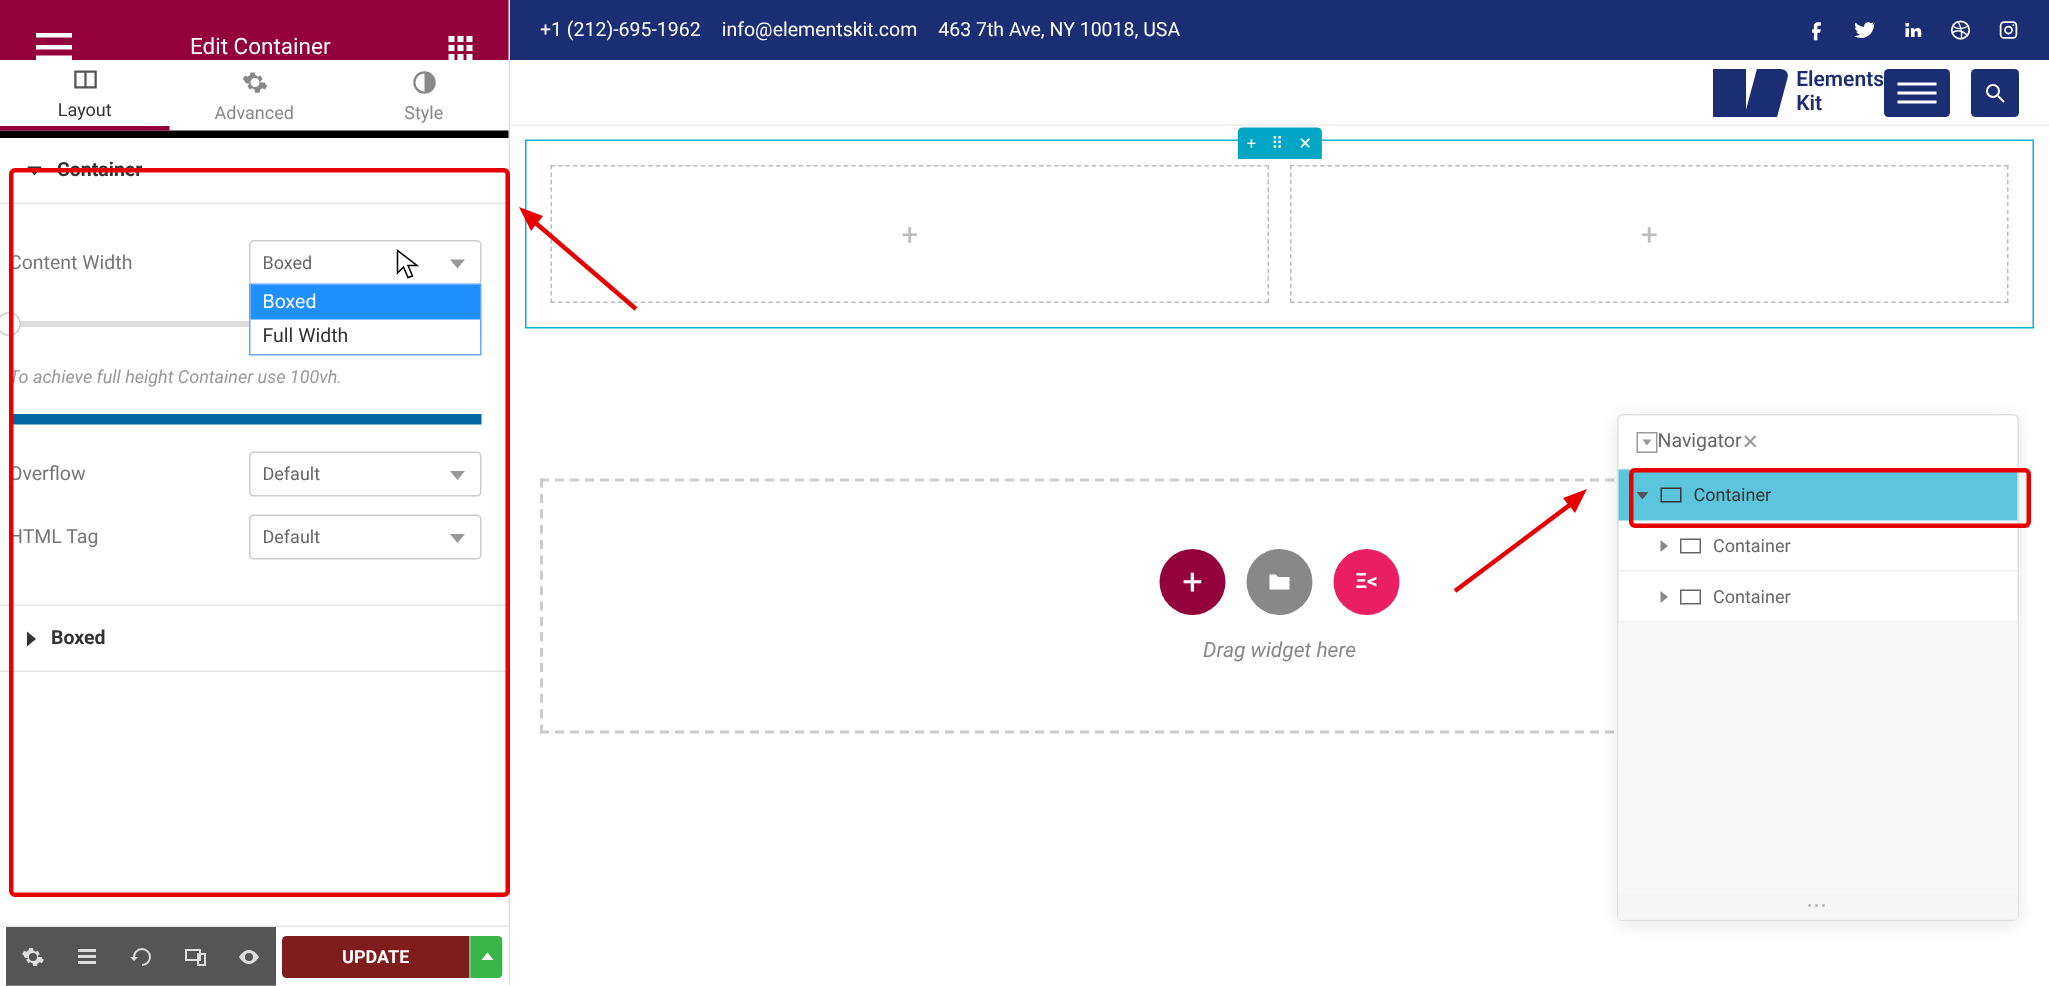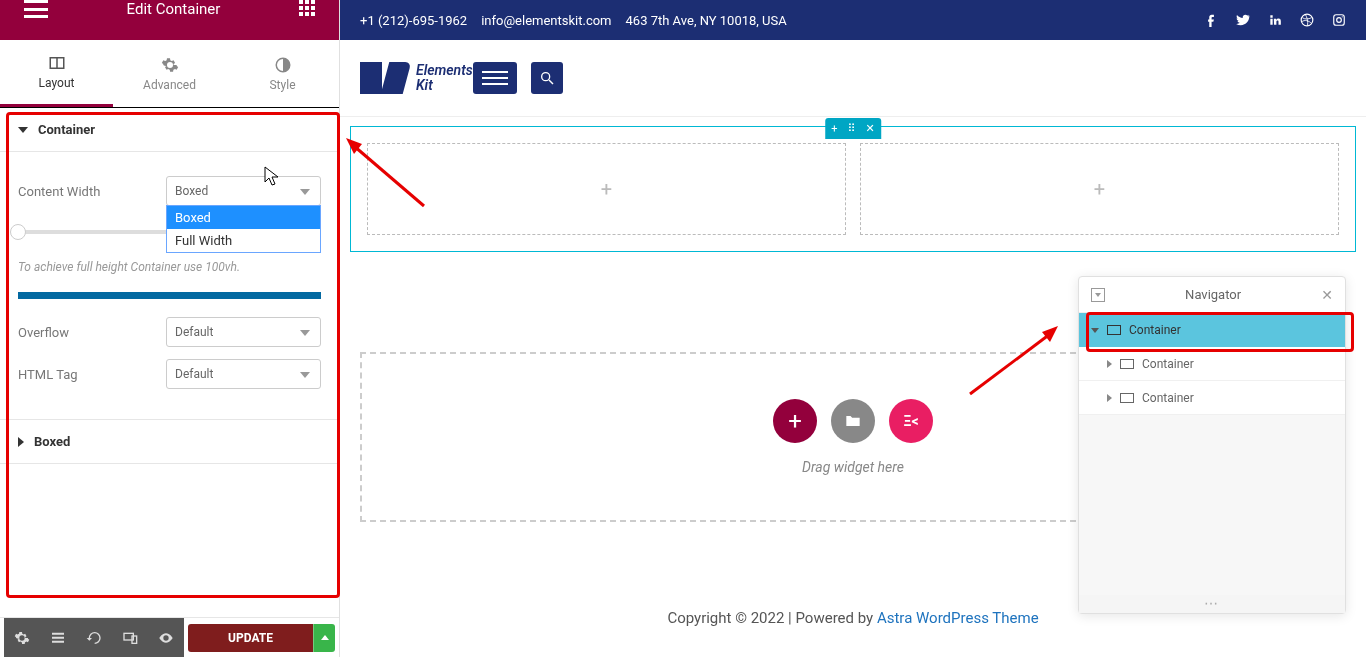--- a/index.html
+++ b/index.html
@@ -1,38 +1,38 @@
 <!DOCTYPE html>
 <html><head>
 <meta charset="utf-8">
 <style>
 * { margin: 0; padding: 0; box-sizing: border-box; font-family: -apple-system, BlinkMacSystemFont, "Segoe UI", Roboto, Helvetica, Arial, sans-serif; }
 body { width: 1366px; height: 657px; overflow: hidden; position: relative; background: #fff; }
 
 
 .left-panel { position: absolute; left: 0; top: 0; width: 340px; height: 657px; background: #fff; border-right: 1px solid #e0e0e0; display: flex; flex-direction: column; }
-.left-header { height: 40px; background: #93003c; display: flex; align-items: flex-start; justify-content: space-between; padding: 0 24px; color: #fff; }
+.left-header { height: 40px; background: #93003c; display: flex; align-items: flex-end; justify-content: space-between; padding: 0 24px; color: #fff; }
 .hamburger-icon { width: 24px; height: 18px; display: flex; flex-direction: column; justify-content: space-between; cursor: pointer; }
 .hamburger-icon span { display: block; height: 3px; background: #fff; }
 .left-header-title { font-size: 15px; font-weight: 400; }
 .grid-icon { width: 16px; height: 16px; display: grid; grid-template-columns: repeat(3, 4px); grid-template-rows: repeat(3, 4px); gap: 2px; cursor: pointer; }
 .grid-icon span { background: #fff; }
 
-.tabs { display: flex; height: 68px; background: #fff; border-bottom: 1px solid #000000; }
+.tabs { display: flex; height: 52px; background: #fff; border-bottom: 5px solid #000000; }
 .tab { flex: 1; display: flex; flex-direction: column; align-items: center; justify-content: center; gap: 4px; cursor: pointer; color: #888; font-size: 12px; }
 .tab.active { color: #333; border-bottom: 3px solid #93003c; }
 .tab-icon { width: 18px; height: 18px; }
 .tab-icon svg { width: 100%; height: 100%; }
 
 .panel-body { flex: 1; overflow-y: auto; padding: 0; font-size: 13px; color: #555; }
 .section-hdr { padding: 14px 18px; border-bottom: 1px solid #e6e6e6; cursor: pointer; display: flex; align-items: center; gap: 10px; font-weight: 700; color: #333; }
 .caret-icon { width: 0; height: 0; border-style: solid; }
 .caret-down { border-width: 6px 5px 0 5px; border-color: #333 transparent transparent transparent; }
 .caret-right { border-width: 5px 0 5px 6px; border-color: transparent transparent transparent #333; }
-.section-content { padding: 12px 18px 18px 18px; border-bottom: 1px solid #e6e6e6; }
+.section-content { padding: 12px 18px 18px 6px; border-bottom: 1px solid #e6e6e6; }
 .control-row { display: flex; align-items: center; justify-content: space-between; margin: 12px 0; }
 .control-label { color: #777; }
 .select-wrap { position: relative; width: 155px; }
 .select-box { width: 100%; height: 30px; border: 1px solid #ccc; border-radius: 3px; padding: 0 28px 0 8px; font-size: 12px; color: #666; background: #fff; cursor: pointer; display: flex; align-items: center; position: relative; }
 .select-box::after { content: ""; position: absolute; right: 10px; top: 12px; width: 0; height: 0; border-left: 5px solid transparent; border-right: 5px solid transparent; border-top: 6px solid #999; }
 .dropdown { position: absolute; top: 29px; left: 0; width: 155px; border: 1px solid #6aa6ff; background: #fff; z-index: 10; }
 .dropdown-item { padding: 4px 8px; font-size: 13px; color: #333; cursor: pointer; }
 .dropdown-item.selected { background: #1e90ff; color: #fff; }
 .device-icon { display: inline-block; width: 14px; height: 10px; border: 1px solid #aaa; margin-left: 4px; position: relative; }
 .device-icon::after { content: ""; position: absolute; bottom: -3px; left: 3px; width: 8px; height: 1px; background: #aaa; }
@@ -55,21 +55,21 @@
 .collapse-tab { position: absolute; left: 340px; top: 318px; width: 14px; height: 40px; background: #eee; border: 1px solid #ddd; border-left: none; border-radius: 0 3px 3px 0; display: flex; align-items: center; justify-content: center; cursor: pointer; }
 .collapse-tab::after { content: ""; width: 0; height: 0; border-top: 5px solid transparent; border-bottom: 5px solid transparent; border-right: 5px solid #999; }
 
 
 .right-area { position: absolute; left: 340px; top: 0; right: 0; height: 657px; background: #fff; }
 .topbar { height: 40px; background: #1c2e73; display: flex; align-items: center; padding: 0 20px; color: #fff; font-size: 13px; justify-content: space-between; }
 .topbar-left { display: flex; gap: 14px; }
 .topbar-right { display: flex; gap: 18px; align-items: center; }
 .social-icon { width: 14px; height: 14px; fill: #fff; cursor: pointer; }
 
-.site-header { height: 77px; display: flex; align-items: center; justify-content: flex-start; padding: 0 20px; border-bottom: 1px solid #eee; font-style: italic; }
+.site-header { height: 44px; display: flex; align-items: center; justify-content: flex-end; padding: 0 20px; border-bottom: 1px solid #eee; }
 .logo { display: flex; align-items: center; gap: 8px; }
 .logo-mark { width: 48px; height: 32px; display: flex; gap: 3px; }
 .logo-mark span:first-child { width: 22px; background: #1c2e73; }
 .logo-mark span:last-child { width: 22px; background: #1c2e73; transform: skewX(-15deg); border-radius: 0 6px 0 0; }
 .logo-text { color: #1c2e73; font-size: 14px; font-weight: 600; line-height: 1.1; }
 .site-header-right { display: flex; gap: 14px; }
 .menu-btn { width: 44px; height: 32px; background: #1c2e73; border-radius: 3px; display: flex; flex-direction: column; justify-content: center; align-items: center; gap: 4px; cursor: pointer; }
 .menu-btn span { width: 26px; height: 2px; background: #fff; }
 .search-btn { width: 32px; height: 32px; background: #1c2e73; border-radius: 3px; display: flex; align-items: center; justify-content: center; cursor: pointer; }
 .search-btn svg { width: 16px; height: 16px; fill: #fff; }
@@ -88,21 +88,21 @@
 .circ-folder { background: #888; }
 .circ-folder svg { width: 20px; height: 20px; fill: #fff; }
 .circ-ek { background: #e91e63; font-weight: 700; font-size: 14px; }
 .drop-text { font-style: italic; color: #888; font-size: 14px; text-align: right; }
 
 .footer-text { position: absolute; bottom: 30px; left: 0; right: 0; text-align: center; font-size: 15px; color: #555; }
 .footer-text a { color: #1e73be; text-decoration: none; }
 
 
 .navigator { position: absolute; right: 20px; top: 276px; width: 268px; background: #fff; border: 1px solid #e0e0e0; border-radius: 4px; box-shadow: 0 2px 12px rgba(0,0,0,0.1); }
-.nav-header { height: 36px; display: flex; align-items: center; justify-content: space-between; padding: 0 12px; border-bottom: 1px solid #eee; }
+.nav-header { height: 36px; display: flex; align-items: center; padding: 0 12px; border-bottom: 1px solid #eee; }
 .nav-collapse-icon { width: 14px; height: 14px; border: 1px solid #999; display: flex; align-items: center; justify-content: center; cursor: pointer; }
 .nav-collapse-icon::after { content: ""; width: 0; height: 0; border-left: 3px solid transparent; border-right: 3px solid transparent; border-top: 4px solid #999; }
 .nav-title { font-size: 13px; color: #666; }
 .nav-close { color: #999; cursor: pointer; font-size: 14px; }
 .nav-tree { }
 .nav-item { height: 34px; display: flex; align-items: center; gap: 8px; padding: 0 12px; font-size: 12px; cursor: pointer; }
 .nav-item.sel { background: #5bc5de; color: #333; }
 .nav-item.child { padding-left: 28px; border-bottom: 1px solid #f0f0f0; color: #666; }
 .nav-caret { width: 0; height: 0; }
 .nc-down { border-left: 4px solid transparent; border-right: 4px solid transparent; border-top: 5px solid #555; }
@@ -332,23 +332,20 @@
             <svg viewBox="0 0 24 24">
               <path d="M4 6h5l2 2h9v10H4z"></path>
             </svg>
           </div>
         <div class="circ-btn circ-ek">Ξ&lt;</div>
       </div>
       <div class="drop-text">Drag widget here</div>
     </div>
   </div>
 
-  <div class="footer-text">
-    <span>Copyright © 2022 | Powered by </span><a href="#">Astra WordPress Theme</a>
-  </div>
 
   <div class="navigator">
     <div class="nav-header">
       <div class="nav-collapse-icon"></div>
       <div class="nav-title">Navigator</div>
       <div class="nav-close">✕</div>
     </div>
     <div class="nav-tree">
       <div class="nav-item sel">
         <span class="nav-caret nc-down"></span>

